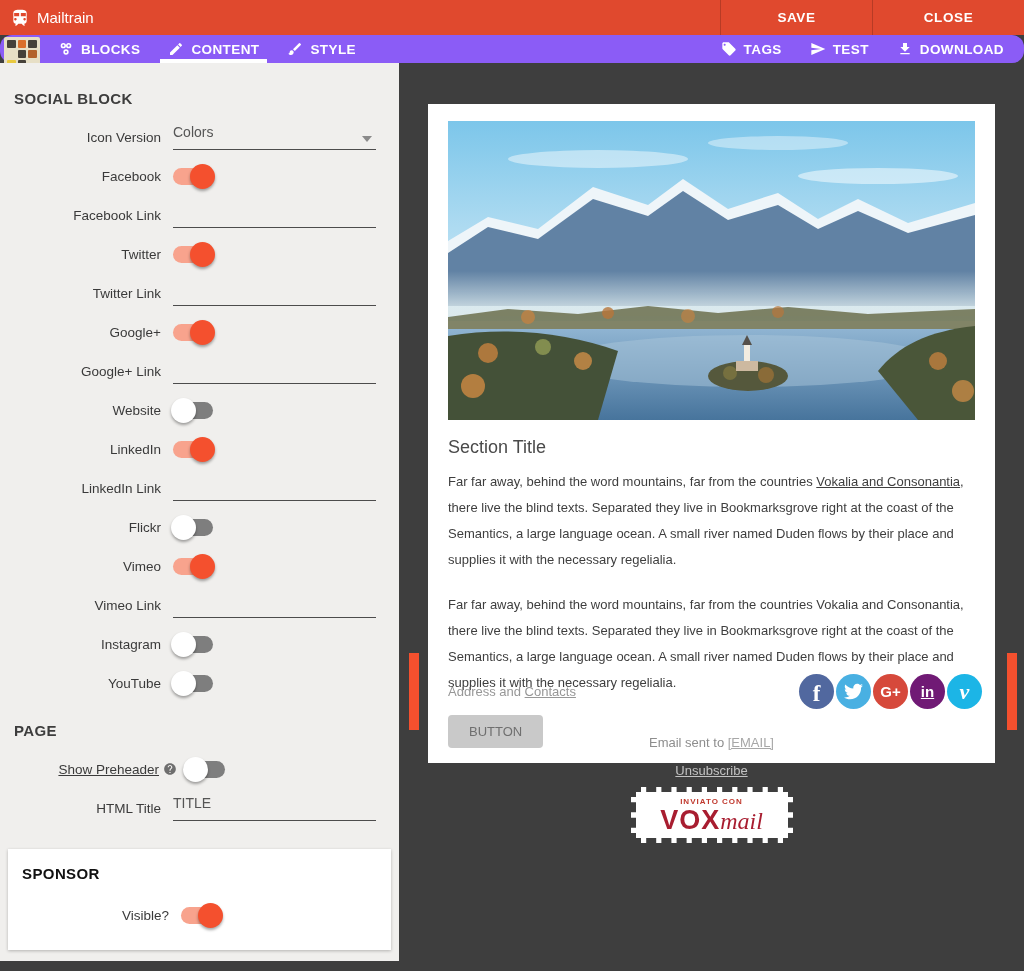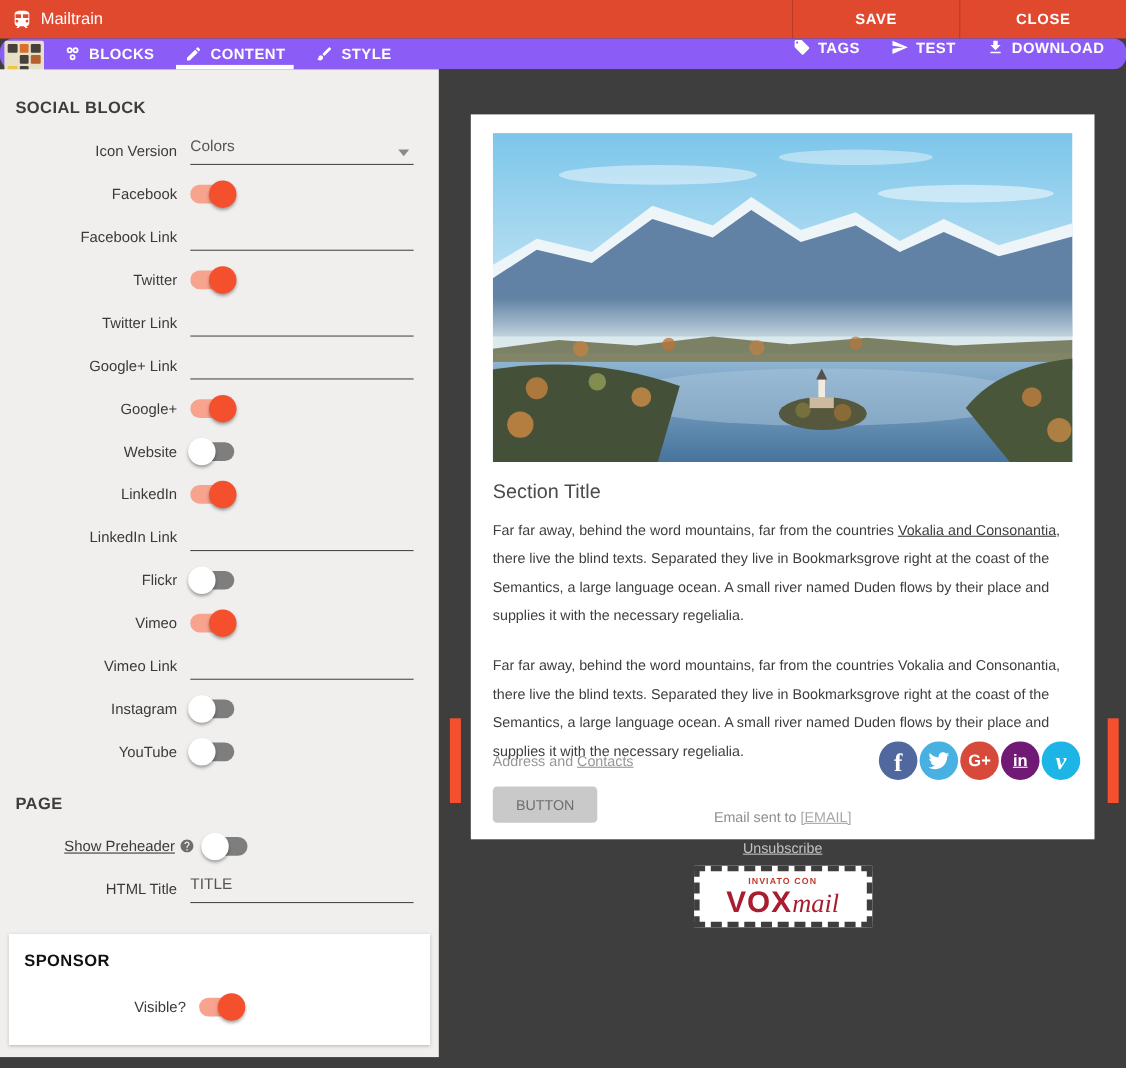--- a/index.html
+++ b/index.html
@@ -11,21 +11,21 @@
   .topbar-actions { margin-left:auto; display:flex; height:100%; }
   .topbar-actions button { width:152px; height:100%; background:transparent; border:none; border-left:1px solid rgba(0,0,0,.18); color:#fff; font-family:inherit; font-weight:700; font-size:13.5px; letter-spacing:.6px; cursor:pointer; }
 
   
   .toolbar { height:28px; background:#8b5cf6; display:flex; align-items:stretch; color:#fff;border-radius:12px; }
   .logo-tile { width:36px; height:34px; margin:2px 4px; background:#e7dfc6; border-radius:2px; display:grid; grid-template-columns:repeat(3,1fr); grid-template-rows:repeat(3,1fr); gap:2px; padding:3px; }
   .logo-tile i { border-radius:1px; }
   .tab { display:flex; align-items:center; gap:7px; padding:0 14px; font-weight:700; font-size:13.5px; letter-spacing:.4px; position:relative; cursor:pointer; background:transparent; border:none; color:#fff; font-family:inherit; }
   .tab.active::after { content:""; position:absolute; left:6px; right:6px; bottom:0; height:4px; background:#fff; }
   .tbgroup-mid { display:flex; align-items:stretch; margin-left:52px; }
-  .tbgroup-right { display:flex; align-items:flex-start; margin-left:auto; padding-right:6px; }
+  .tbgroup-right { display:flex; align-items:center; margin-left:auto; padding-right:6px; }
   .tab.disabled { color:rgba(255,214,204,.55); cursor:default; }
   .tab.disabled svg { opacity:.55; }
   .iconbtn { display:flex; align-items:center; padding:0 12px; background:transparent; border:none; cursor:pointer; }
   .ticon { width:16px; height:16px; fill:#fff; }
 
   
   .main { display:flex; height:898px; }
   .panel { width:399px; background:#f0efed; overflow:hidden; padding-top:27px; }
   .pheading { font-size:15px; font-weight:700; color:#3d3d3d; letter-spacing:.4px; margin:0 0 17px 14px; }
   .frow { display:flex; align-items:center; height:26px; margin-bottom:13px; }
@@ -178,30 +178,30 @@
     </div>
 
     <div class="frow">
       <span class="flabel">Twitter Link</span>
       <span class="uline">
           <span></span>
         </span>
     </div>
 
     <div class="frow">
+      <span class="flabel">Google+</span>
+      <span class="toggle on">
+          <span class="knob"></span>
+        </span>
+    </div>
+
+    <div class="frow">
       <span class="flabel">Google+ Link</span>
       <span class="uline">
           <span></span>
-        </span>
-    </div>
-
-    <div class="frow">
-      <span class="flabel">Google+</span>
-      <span class="toggle on">
-          <span class="knob"></span>
         </span>
     </div>
 
     <div class="frow">
       <span class="flabel">Website</span>
       <span class="toggle">
           <span class="knob"></span>
         </span>
     </div>
 

